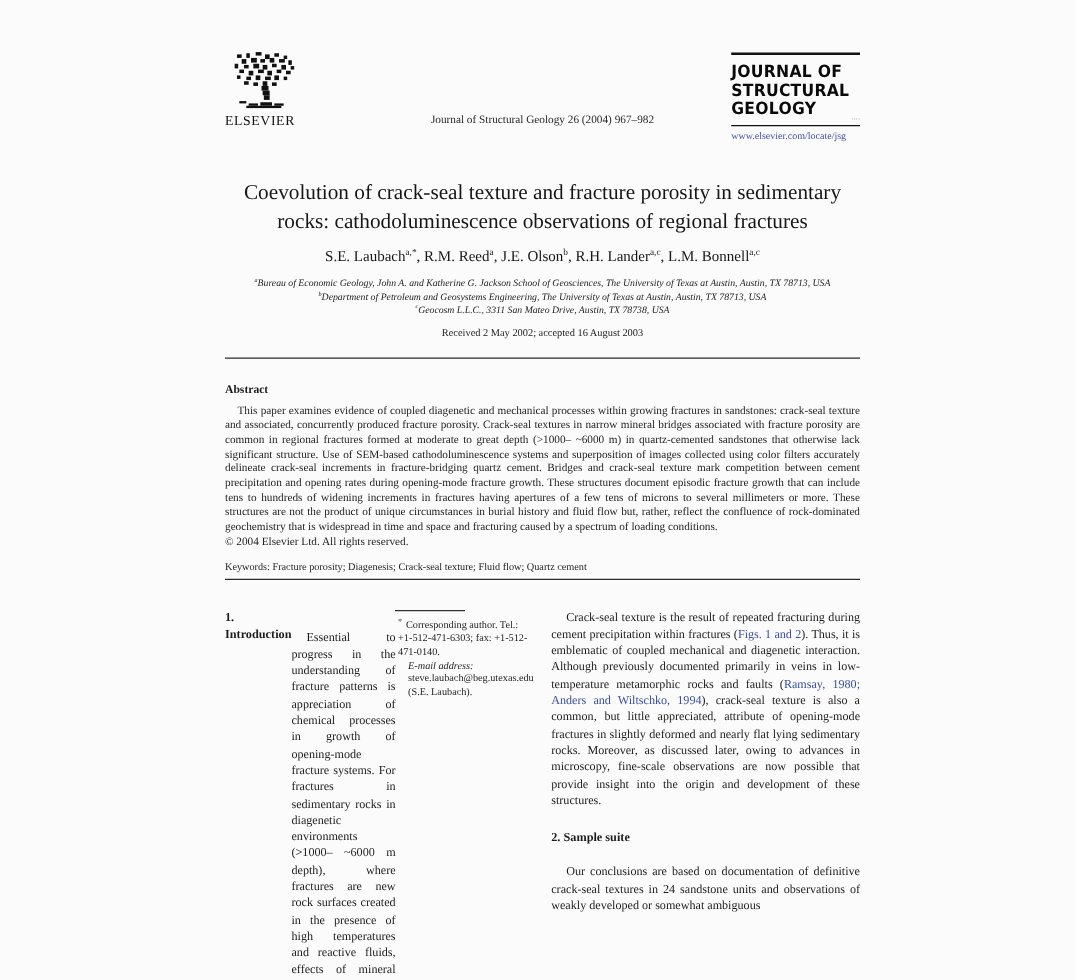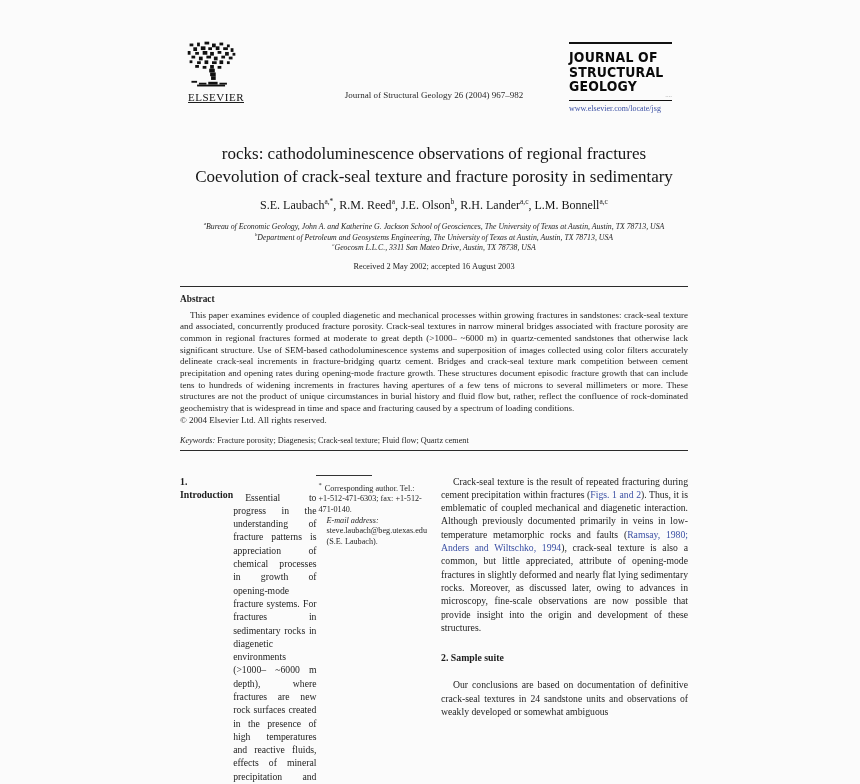--- a/index.html
+++ b/index.html
@@ -6,47 +6,47 @@
   html,body { background:#ffffff; }
   .page {
     position:relative; width:860px; height:784px; background:#fbfbfb;
     font-family:"Liberation Serif","DejaVu Serif",serif; color:#1c1c1c;
     overflow:hidden;
   }
   .content { position:absolute; left:180px; top:0; width:508px; }
 
   
   .header { position:relative; height:120px; }
-  .elsevier { position:absolute; left:0; top:40px; width:64px; text-align:right;text-decoration:underline; }
+  .elsevier { position:absolute; left:0; top:40px; width:64px; text-align:left; }
   .elsevier svg { display:block; margin:0 auto; }
   .elsevier-name { font-size:11px; letter-spacing:0.5px; margin-top:1px; color:#111; }
   .journal-ref { position:absolute; left:0; right:0; top:90px; text-align:center; font-size:9px; color:#2a2a2a; }
-  .jlogo { position:absolute; right:16px; top:42px; width:103px; }
+  .jlogo { position:absolute; right:0; top:42px; width:103px; }
   .jlogo-rule-top { height:2px; background:#111; margin-bottom:6px; }
   .jlogo-text { font-family:"DejaVu Sans","Liberation Sans",sans-serif; font-weight:800;
     font-size:12.5px; line-height:13.5px; letter-spacing:0.2px; color:#0a0a0a; transform:scaleY(1.08); transform-origin:top left; }
   .jlogo-dots { text-align:right; font-size:5px; color:#555; line-height:5px; margin-top:3px; }
   .jlogo-rule-bot { height:1.5px; background:#111; margin:1px 0 3px 0; }
   .jlogo-url { font-size:8px; color:#3a4fa3; text-align:left; }
 
   
   .title { margin-top:22px; text-align:center; font-size:17px; line-height:23px; color:#161616; }
   .authors { margin-top:10px; text-align:center; font-size:12px; color:#161616; }
   sup { font-size:0.62em; vertical-align:super; line-height:0; }
   .affils { margin-top:9px; text-align:center; font-style:italic; font-size:7.8px; line-height:10.5px; color:#222; }
   .received { margin-top:8px; text-align:center; font-size:8.3px; color:#222; }
 
   
   .rule { height:1px; background:#2b2b2b; }
   .rule-abs-top { margin-top:15px; }
-  .abstract-head { margin-top:7px; font-weight:bold; font-size:9.3px; }
+  .abstract-head { margin-top:20px; font-weight:bold; font-size:9.3px; }
   .abstract-text { margin-top:6px; font-size:9px; line-height:11.7px; text-align:justify; text-indent:10px; color:#1f1f1f; }
   .copyright { font-size:9px; line-height:11.7px; color:#1f1f1f; }
   .keywords { margin-top:9px; font-size:8.2px; color:#1f1f1f; }
-  .keywords .kw-label { font-style:italic; }
+  .keywords .kw-label { }
   .rule-kw-bot { margin-top:5px; }
 
   
   .columns { margin-top:24px; display:flex; gap:14px; height:286px; }
   .col { width:247px; font-size:9.7px; line-height:13.3px; text-align:justify; color:#1d1d1d; }
   .col-left { display:flex; flex-direction:row; }
   .sec-head { font-weight:bold; font-size:9.8px; text-align:left; }
   .intro-para { margin-top:16px; text-indent:12px; }
   .indent { text-indent:12px; }
   .cite { color:#3a4fa3; }
@@ -133,22 +133,22 @@
           <div>STRUCTURAL</div>
           <div>GEOLOGY</div>
         </div>
         <div class="jlogo-dots">····</div>
         <div class="jlogo-rule-bot"></div>
         <div class="jlogo-url">www.elsevier.com/locate/jsg</div>
       </div>
     </div>
 
     <div class="title">
+      <div>Coevolution of crack-seal texture and fracture porosity in sedimentary</div>
       <div>rocks: cathodoluminescence observations of regional fractures</div>
-      <div>Coevolution of crack-seal texture and fracture porosity in sedimentary</div>
     </div>
 
     <div class="authors">
       <span><span>S.E. Laubach</span><sup>a,*</sup></span><span>, </span><span><span>R.M. Reed</span><sup>a</sup></span><span>, </span><span><span>J.E. Olson</span><sup>b</sup></span><span>, </span><span><span>R.H. Lander</span><sup>a,c</sup></span><span>, </span><span><span>L.M. Bonnell</span><sup>a,c</sup></span>
     </div>
 
     <div class="affils">
       <div><sup>a</sup><span>Bureau of Economic Geology, John A. and Katherine G. Jackson School of Geosciences, The University of Texas at Austin, Austin, TX 78713, USA</span></div>
       <div><sup>b</sup><span>Department of Petroleum and Geosystems Engineering, The University of Texas at Austin, Austin, TX 78713, USA</span></div>
       <div><sup>c</sup><span>Geocosm L.L.C., 3311 San Mateo Drive, Austin, TX 78738, USA</span></div>

